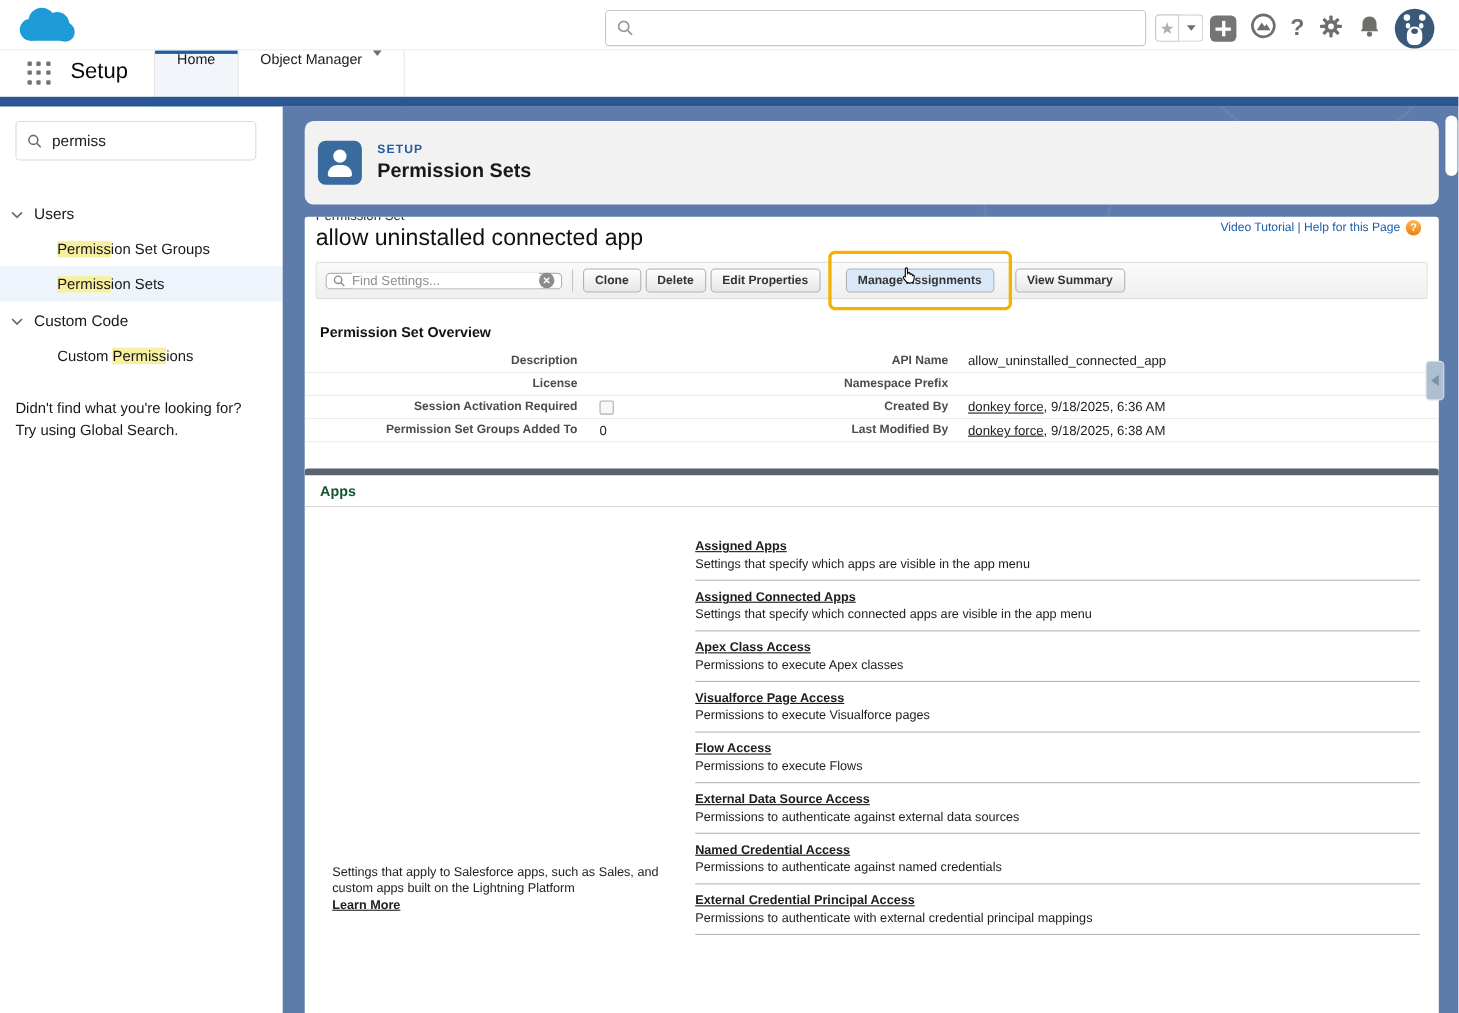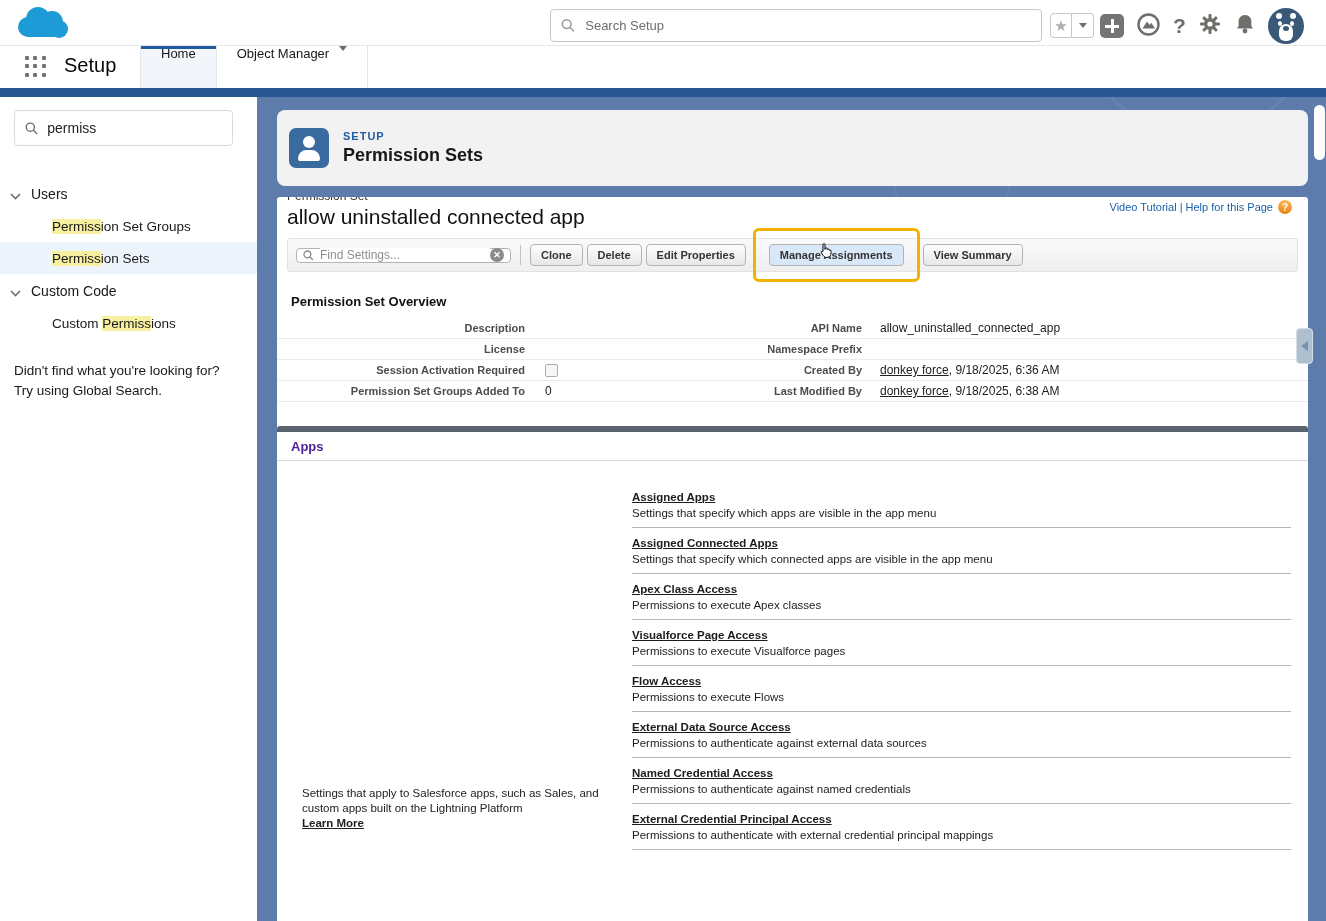--- a/index.html
+++ b/index.html
@@ -100,21 +100,21 @@
   .ov-row { display:grid; grid-template-columns:248px 115px 222px 1fr; min-height:21px; align-items:center; border-bottom:1px solid #ebebeb; }
   .ov-label { font-weight:bold; font-size:11px; color:#4c4c4c; text-align:right; }
   .ov-value { font-size:12px; color:#1c1c1c; padding-left:20px; }
   .ov-value.right { padding-left:18px; }
   .ov-link { color:#222; text-decoration:underline; cursor:pointer; }
   .cbx { display:inline-block; width:13px; height:13px; border:1px solid #adadad; background:#f7f7f7; border-radius:2px; vertical-align:middle; }
 
   
   .apps { margin-top:24px; }
   .apps-bar { height:6px; background:#5a6470; border-radius:3px 3px 0 0; }
-  .apps-head { font-size:13px; font-weight:bold; color:#4c1d95; padding:7px 4px 6px 14px; border-bottom:1px solid #d8d8d8; }
+  .apps-head { font-size:13px; font-weight:bold; color:#14532d; padding:7px 4px 6px 14px; border-bottom:1px solid #d8d8d8; }
   .apps-body { position:relative; min-height:470px; }
   .apps-desc { position:absolute; left:25px; top:325px; width:315px; font-size:11.5px; color:#222; line-height:14.5px; }
   .apps-desc .learn { font-weight:bold; text-decoration:underline; color:#222; cursor:pointer; display:inline-block; margin-top:1px; }
   .apps-list { margin:0 17px 0 355px; padding-top:21px; }
   .app-item { padding:5px 0 7px 0; border-bottom:1px solid #b5b5b5; }
   .app-link { font-size:11.5px; font-weight:bold; color:#1c1c1c; text-decoration:underline; cursor:pointer; line-height:14px; }
   .app-desc { font-size:11.5px; color:#1c1c1c; line-height:14px; margin-top:1px; }
 
   
   .scroll-thumb { position:absolute; right:1px; top:8px; width:11px; height:55px; background:#fdfdfd; border-radius:6px; }
@@ -136,21 +136,20 @@
           <circle cx="46" cy="24" r="9"></circle>
           <rect x="10" y="20" width="40" height="12" rx="6"></rect>
         </g>
       </svg>
     </span>
     <div class="gsearch">
       <svg width="15" height="15" viewBox="0 0 15 15">
         <circle cx="6" cy="6" r="4.6" fill="none" stroke="#9a9a9a" stroke-width="1.6"></circle>
         <line x1="9.6" y1="9.6" x2="13.6" y2="13.6" stroke="#9a9a9a" stroke-width="1.6"></line>
       </svg>
-      <input type="text" placeholder="Search Setup" style="">
     </div>
     <div class="fav-group">
       <span class="fav-cell star">★</span>
       <span class="fav-cell drop">
           <span class="caret-down"></span>
         </span>
     </div>
     <div class="hdr-icons">
       <span class="plus-tile"></span>
       <span>

